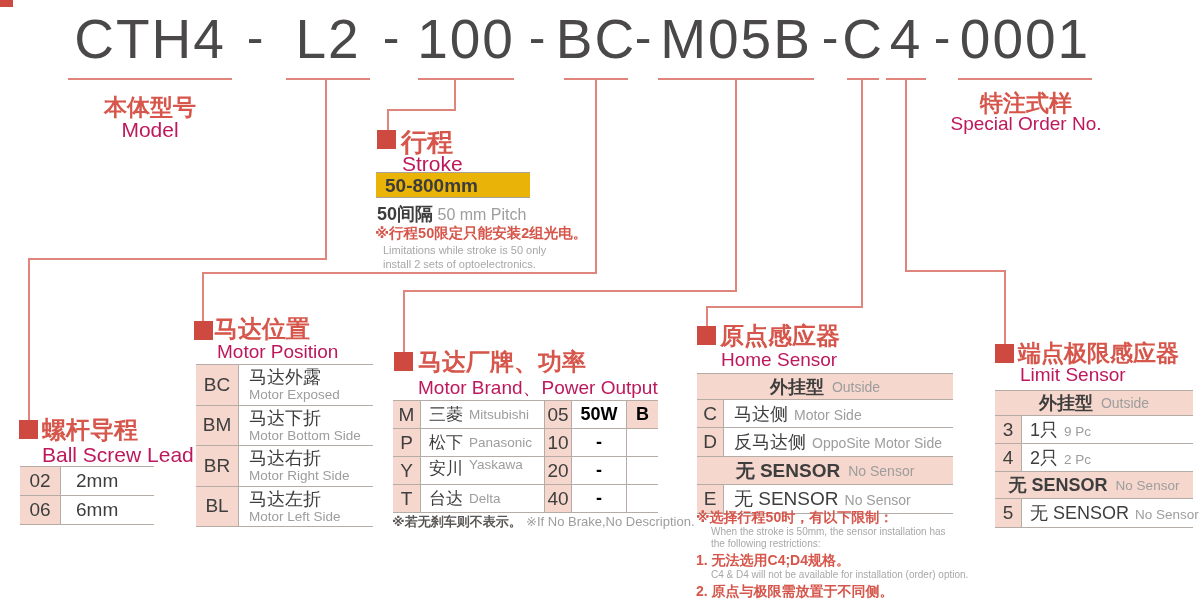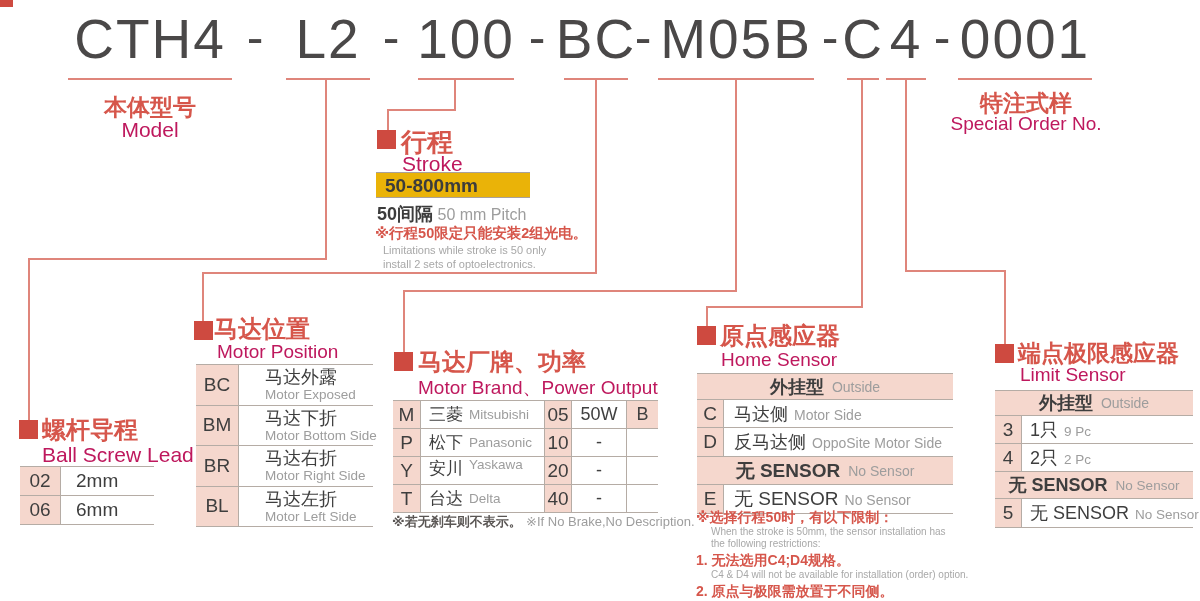--- a/index.html
+++ b/index.html
@@ -25,28 +25,28 @@
   .ten{position:absolute;color:#be185d;white-space:nowrap;}
   .center{text-align:center;}
   
   .tbl{position:absolute;border-top:1.5px solid #b5aca5;}
   .trow{display:flex;border-bottom:1.5px solid #b5aca5;align-items:center;}
   .hrow{display:flex;border-bottom:1.5px solid #b5aca5;align-items:center;justify-content:center;
         background:#f5d7cd;gap:8px;}
   .ccell{background:#f5d7cd;align-self:stretch;display:flex;align-items:center;justify-content:center;
          border-right:1.5px solid #b5aca5;color:#3e3e3e;font-size:19px;flex-shrink:0;}
   .vcell{padding-left:15px;font-size:19px;color:#3e3e3e;}
-  .dcell{padding-left:26px;display:flex;flex-direction:column;justify-content:center;}
+  .dcell{padding-left:10px;display:flex;flex-direction:column;justify-content:center;}
   .cnL{font-size:18px;color:#3e3e3e;line-height:20px;white-space:nowrap;}
   .enS{font-size:13.5px;color:#9d9d9d;line-height:15px;white-space:nowrap;}
   .inline-pair{display:flex;align-items:baseline;gap:6px;padding-left:8px;white-space:nowrap;}
   .cn17{font-size:17px;color:#3e3e3e;}
   .en14{font-size:13.5px;color:#9d9d9d;}
-  .mid{display:flex;align-items:center;justify-content:center;color:#404040;font-size:18px;
-       align-self:stretch;flex-shrink:0;}
+  .mid{display:flex;align-items:center;justify-content:center;color:#000000;font-size:18px;
+       align-self:stretch;flex-shrink:0;font-weight:bold;}
   .brline{border-right:1.5px solid #b5aca5;}
   .pink{background:#f5d7cd;}
   .hcn{font-size:18px;color:#3e3e3e;font-weight:bold;}
   .hen{font-size:14px;color:#9d9d9d;}
   
   .rangebox{position:absolute;left:376px;top:172px;width:154px;height:26px;background:#eab308;
     border-top:1.5px solid #a9a19c;border-bottom:1.5px solid #a9a19c;
     font-size:19px;font-weight:bold;color:#3c3c3c;line-height:26px;padding-left:9px;box-sizing:border-box;}
   .noteR{position:absolute;color:#d6564b;font-size:14.5px;font-weight:bold;white-space:nowrap;}
   .noteG{position:absolute;color:#a8a8a8;font-size:11px;line-height:13.5px;white-space:nowrap;}

